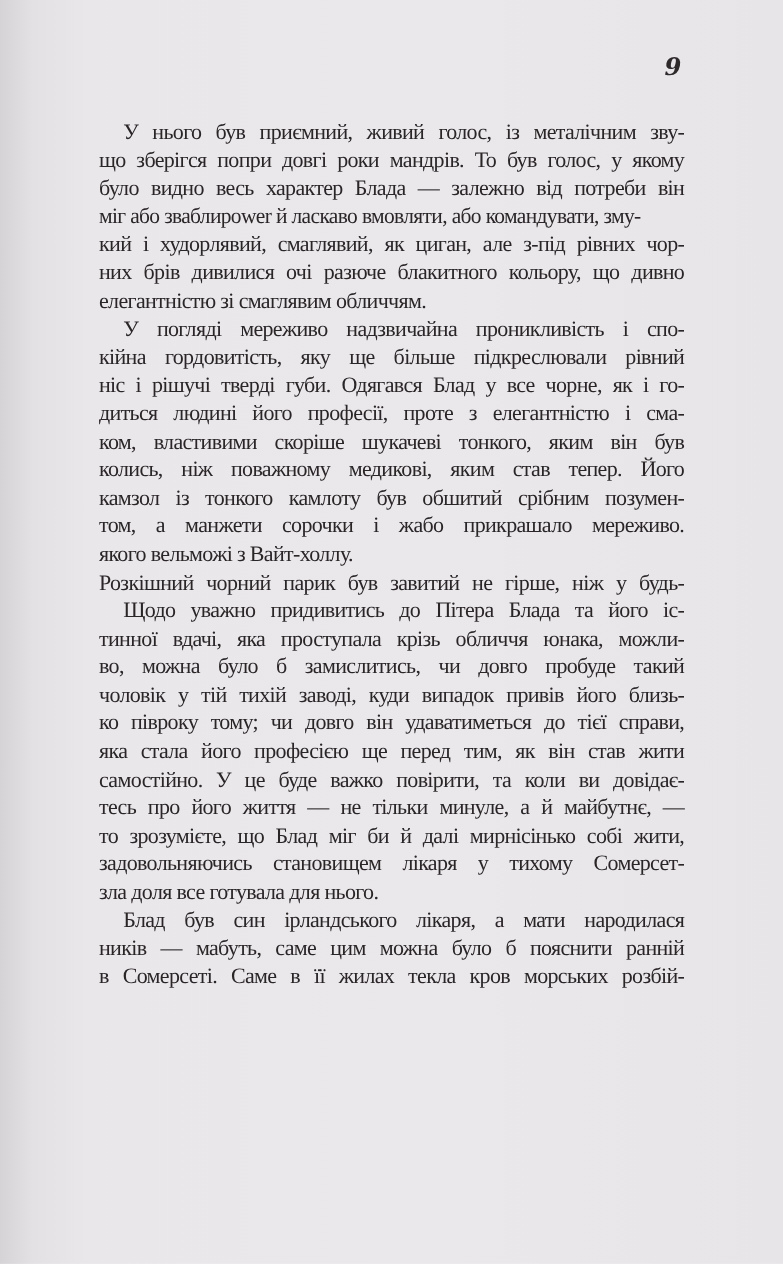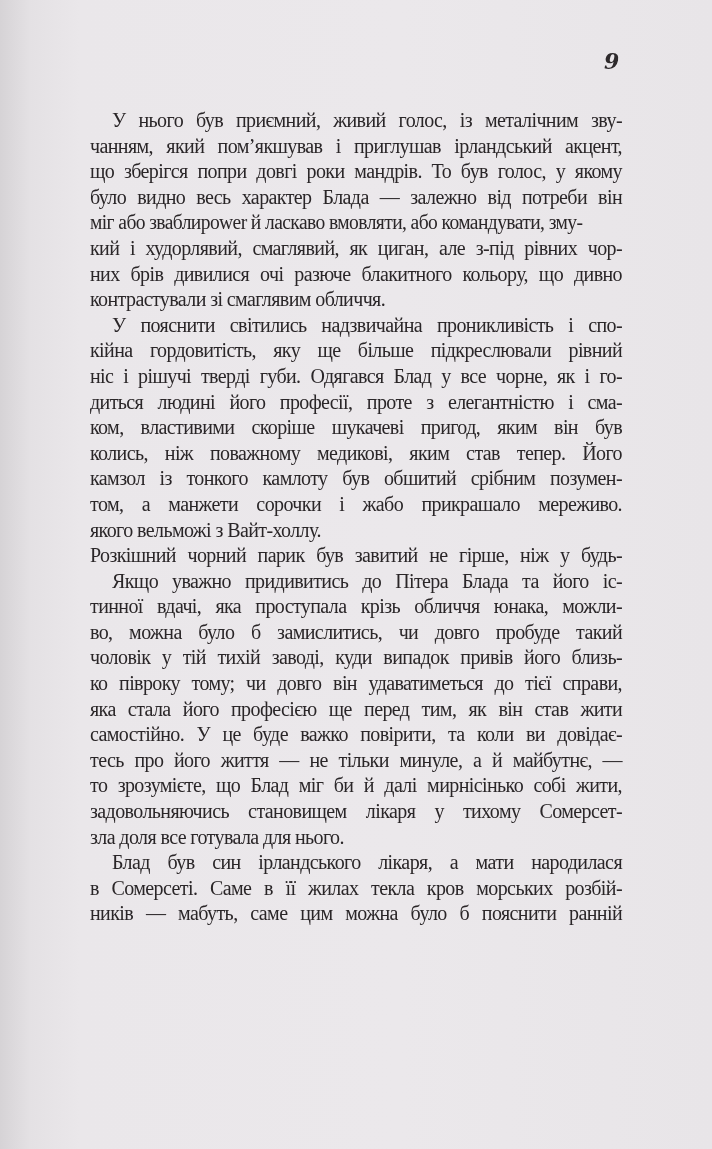--- a/index.html
+++ b/index.html
@@ -60,55 +60,54 @@
 </head>
 <body>
 
 <div class="page">
   <div class="page-number">9</div>
 
   <div class="text-block">
 
     <div class="para">
       <span class="line indent">У нього був приємний, живий голос, із металічним зву-</span>
-      <span class="line">чанням, який пом’якшував і приглушав ірландський акцент,</span>
       <span class="line">що зберігся попри довгі роки мандрів. То був голос, у якому</span>
       <span class="line">було видно весь характер Блада — залежно від потреби він</span>
       <span class="line"><span style="white-space: nowrap; display: inline-block; transform-origin: left center; transform: scaleX(0.976315);">міг або зваблиpower й ласкаво вмовляти, або командувати, зму-</span></span>
       <span class="line">кий і худорлявий, смаглявий, як циган, але з-під рівних чор-</span>
       <span class="line">них брів дивилися очі разюче блакитного кольору, що дивно</span>
-      <span class="line last">контрастували зі смаглявим обличчя.</span>
+      <span class="line last">елегантністю зі смаглявим обличчям.</span>
     </div>
 
     <div class="para">
-      <span class="line indent">У пояснити світились надзвичайна проникливість і спо-</span>
+      <span class="line indent">У погляді мереживо надзвичайна проникливість і спо-</span>
       <span class="line">кійна гордовитість, яку ще більше підкреслювали рівний</span>
       <span class="line">ніс і рішучі тверді губи. Одягався Блад у все чорне, як і го-</span>
       <span class="line">диться людині його професії, проте з елегантністю і сма-</span>
-      <span class="line">ком, властивими скоріше шукачеві пригод, яким він був</span>
+      <span class="line">ком, властивими скоріше шукачеві тонкого, яким він був</span>
       <span class="line">колись, ніж поважному медикові, яким став тепер. Його</span>
       <span class="line">камзол із тонкого камлоту був обшитий срібним позумен-</span>
       <span class="line">том, а манжети сорочки і жабо прикрашало мереживо.</span>
       <span class="line last">якого вельможі з Вайт-холлу.</span>
       <span class="line">Розкішний чорний парик був завитий не гірше, ніж у будь-</span>
     </div>
 
     <div class="para">
-      <span class="line indent">Якщо уважно придивитись до Пітера Блада та його іс-</span>
+      <span class="line indent">Щодо уважно придивитись до Пітера Блада та його іс-</span>
       <span class="line">тинної вдачі, яка проступала крізь обличчя юнака, можли-</span>
       <span class="line">во, можна було б замислитись, чи довго пробуде такий</span>
       <span class="line">чоловік у тій тихій заводі, куди випадок привів його близь-</span>
       <span class="line">ко півроку тому; чи довго він удаватиметься до тієї справи,</span>
       <span class="line">яка стала його професією ще перед тим, як він став жити</span>
       <span class="line">самостійно. У це буде важко повірити, та коли ви довідає-</span>
       <span class="line">тесь про його життя — не тільки минуле, а й майбутнє, —</span>
       <span class="line">то зрозумієте, що Блад міг би й далі мирнісінько собі жити,</span>
       <span class="line">задовольняючись становищем лікаря у тихому Сомерсет-</span>
       <span class="line last">зла доля все готувала для нього.</span>
     </div>
 
     <div class="para">
       <span class="line indent">Блад був син ірландського лікаря, а мати народилася</span>
+      <span class="line">ників — мабуть, саме цим можна було б пояснити ранній</span>
       <span class="line">в Сомерсеті. Саме в її жилах текла кров морських розбій-</span>
-      <span class="line">ників — мабуть, саме цим можна було б пояснити ранній</span>
     </div>
   </div>
 </div>
 
 </body></html>

